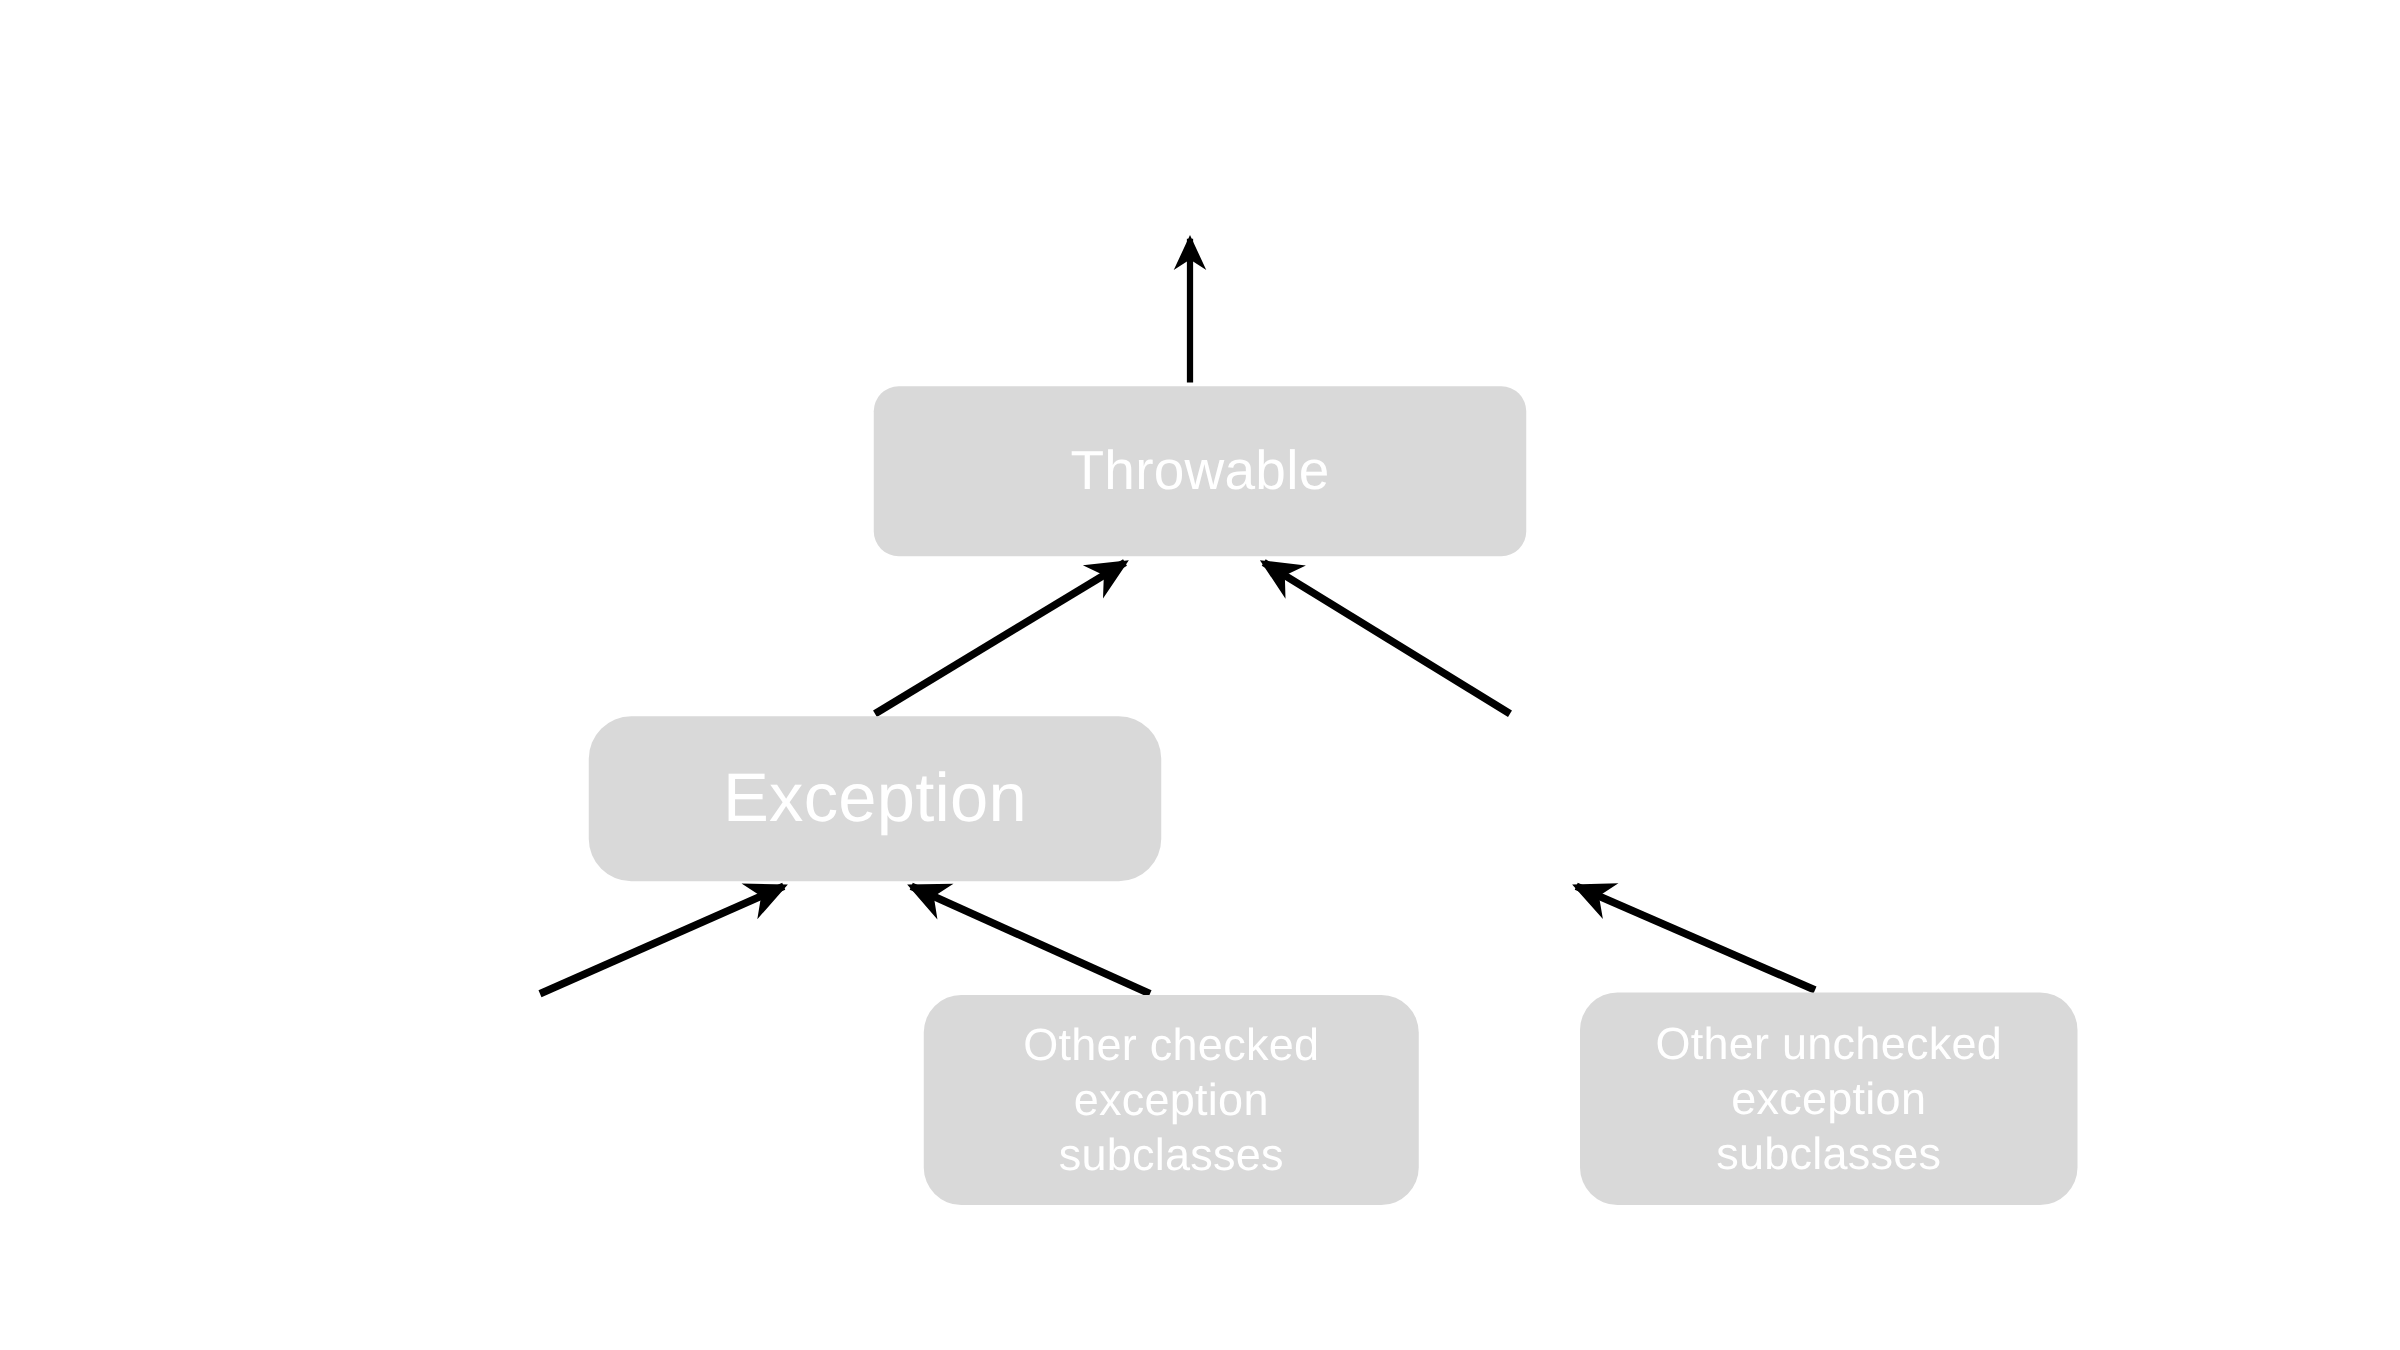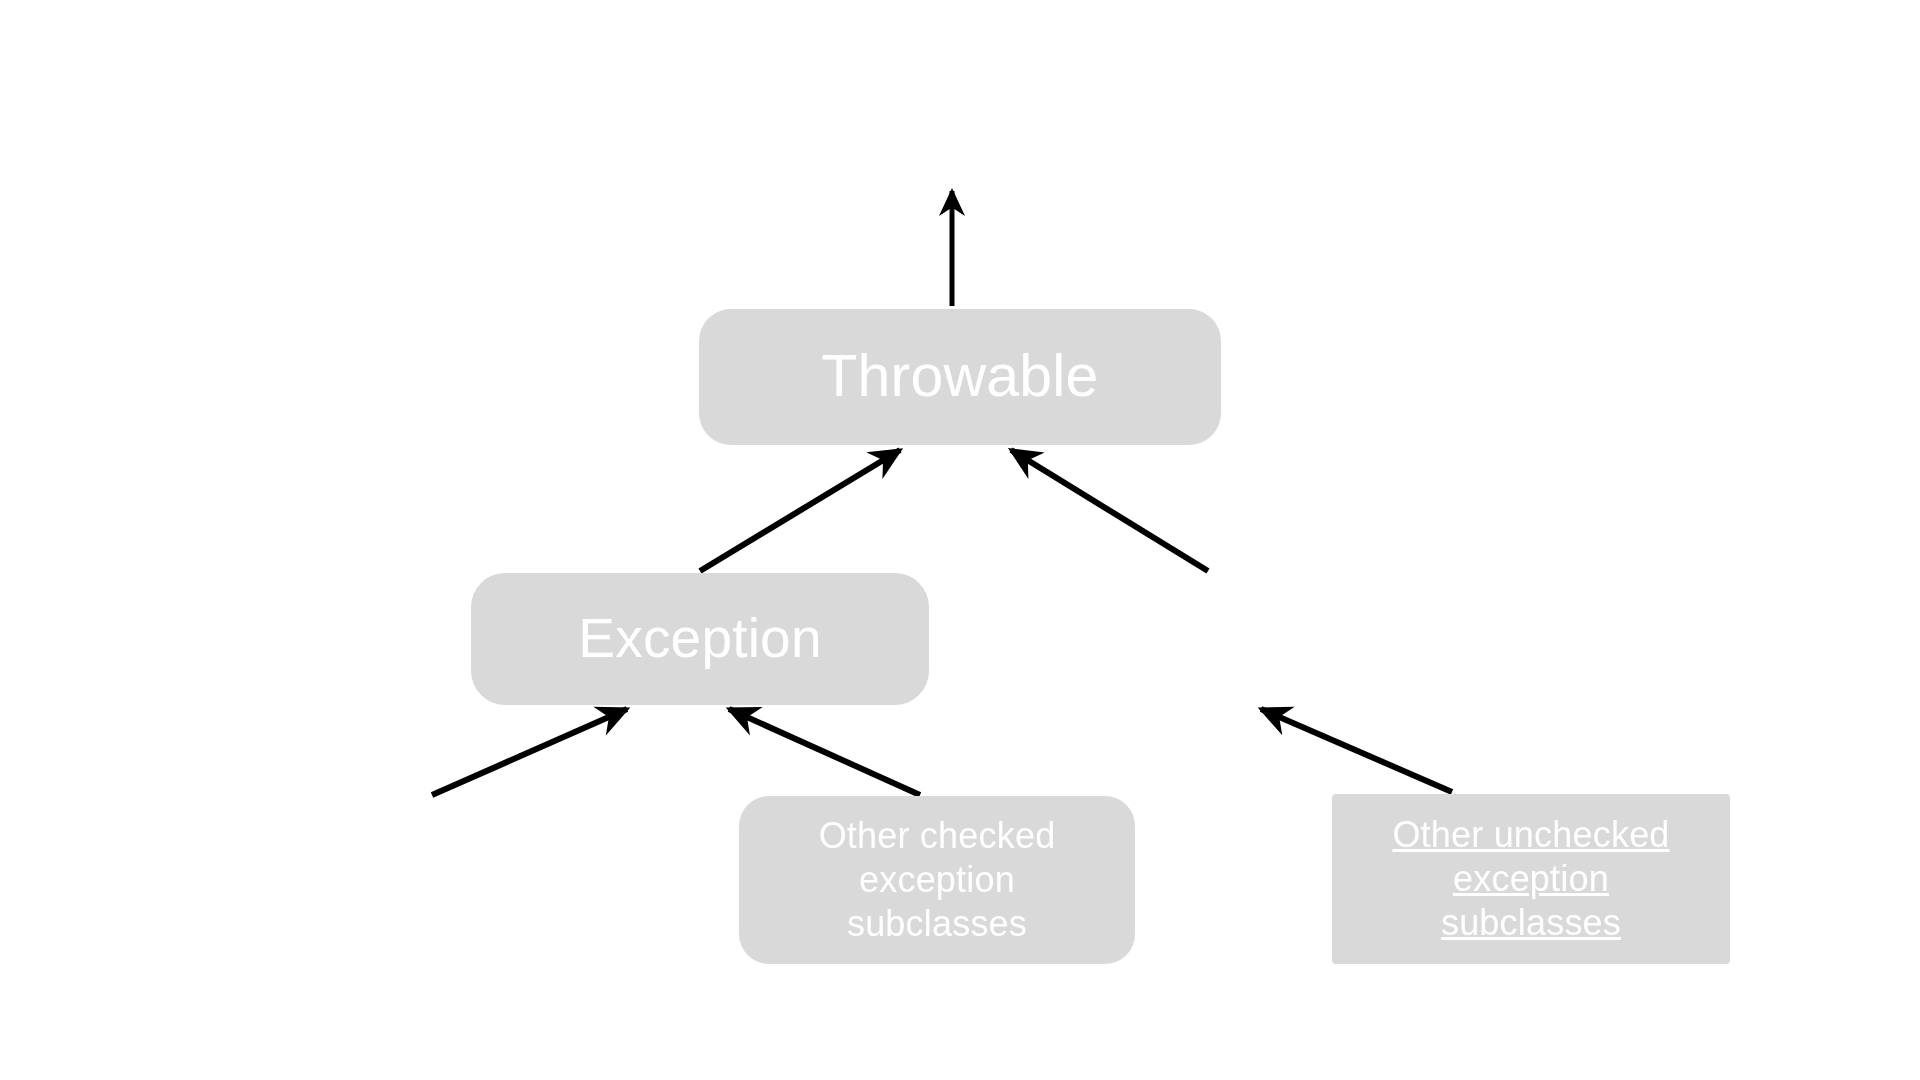--- a/index.html
+++ b/index.html
@@ -41,26 +41,26 @@
     letter-spacing: 0.2px;
     z-index: 2;
   }
   .node .label {
     display: block;
     width: 100%;
     white-space: pre-line;
   }
   
   #node-object      { left: 694px;  top: 47px;  width: 522px; height: 140px; font-size: 59px; border-radius: 36px; }
-  #node-throwable   { left: 699px;  top: 309px; width: 522px; height: 136px; font-size: 59px; border-radius: 32px; }
+  #node-throwable   { left: 699px;  top: 309px; width: 522px; height: 136px; font-size: 44px; border-radius: 20px; }
   #node-exception   { left: 471px;  top: 573px; width: 458px; height: 132px; font-size: 55px; border-radius: 34px; }
   #node-error       { left: 1007px; top: 571px; width: 455px; height: 132px; font-size: 55px; border-radius: 34px; }
   #node-runtimeexception { left: 244px;  top: 799px; width: 388px; height: 142px; font-size: 36px; border-radius: 30px; }
   #node-otherchecked     { left: 739px;  top: 796px; width: 396px; height: 168px; font-size: 36px; border-radius: 30px; }
-  #node-otherunchecked   { left: 1332px; top: 794px; width: 398px; height: 170px; font-size: 36px; border-radius: 4px; text-decoration: underline; }
+  #node-otherunchecked   { left: 1264px; top: 794px; width: 398px; height: 170px; font-size: 36px; border-radius: 30px; }
 </style>
 </head>
 <body>
 
 <div id="canvas" style="background: rgb(255, 255, 255);">
 
   <svg id="edge-layer" viewBox="0 0 1920 1080" width="1920" height="1080" xmlns="http://www.w3.org/2000/svg">
     <defs>
       <marker id="arrowhead" markerWidth="7" markerHeight="7" refX="5.4" refY="3" orient="auto" markerUnits="strokeWidth">
         <path d="M0.4,0.4 L6.0,3 L0.4,5.6 L2.1,3 Z" fill="#000000"></path>

